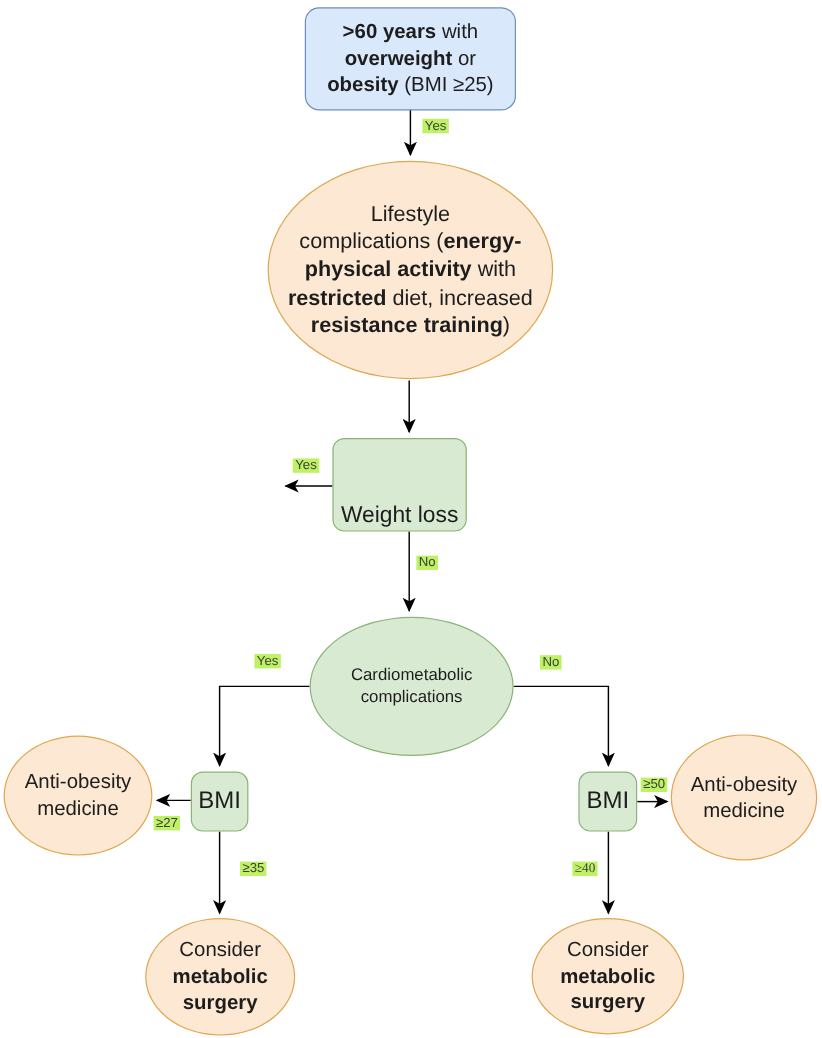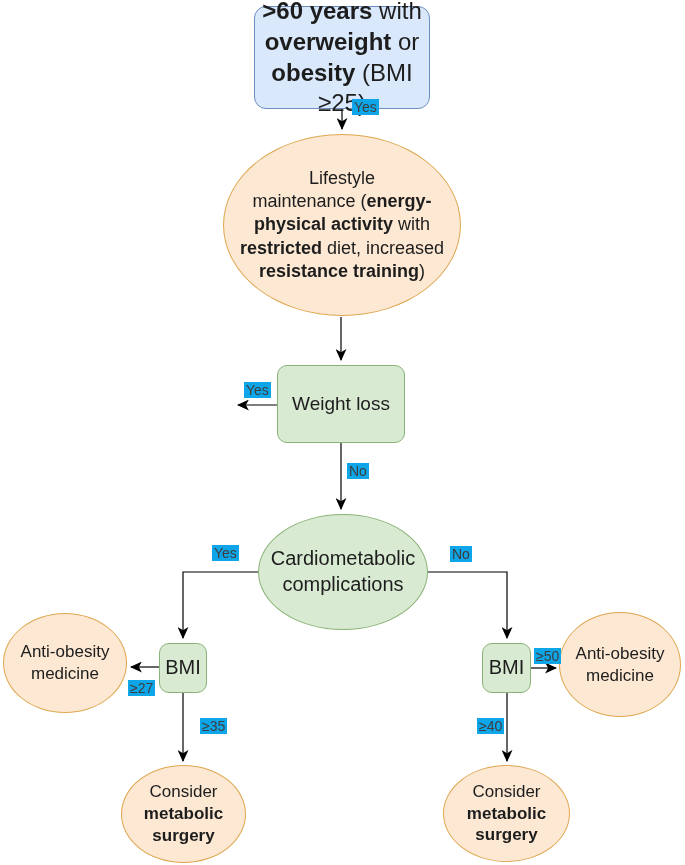--- a/index.html
+++ b/index.html
@@ -24,23 +24,23 @@
   }
   .node-text { width: 100%; }
   .rect { border: 1px solid; border-radius: 12px; }
   .ellipse { border: 1px solid; border-radius: 50%; }
   .blue   { background: var(--blue-fill);   border-color: var(--blue-border); }
   .orange { background: var(--orange-fill); border-color: var(--orange-border); justify-content: flex-end; }
   .green  { background: var(--green-fill);  border-color: var(--green-border); }
   .edge-label {
     position: absolute;
     z-index: 3;
-    font-size: 14px;
+    font-size: 11px;
     color: #3d3d3d;
-    background: #0ea5e9;
+    background: #bef264;
     padding: 0 2px;
     white-space: nowrap;
   }
   b { font-weight: 700; }
 </style>
 </head>
 <body>
 
 <div class="canvas">
 
@@ -57,46 +57,46 @@
       <path d="M341 443 L341 509" marker-end="url(#arrow)"></path>
       <path d="M258 572 L183 572 L183 638" marker-end="url(#arrow)"></path>
       <path d="M428 572 L507 572 L507 638" marker-end="url(#arrow)"></path>
       <path d="M159 667 L131 667" marker-end="url(#arrow)"></path>
       <path d="M183 693 L183 761" marker-end="url(#arrow)"></path>
       <path d="M531 668 L556 668" marker-end="url(#arrow)"></path>
       <path d="M507 693 L507 761" marker-end="url(#arrow)"></path>
     </g>
   </svg>
 
-  <div class="node rect blue" style="left:254px; top:6px; width:176px; height:103px; font-size:24px;">
+  <div class="node rect blue" style="left:254px; top:6px; width:176px; height:86px; font-size:17px;">
     <div class="node-text">
         <div><b>&gt;60 years</b><span> with</span></div>
         <div><b>overweight</b><span> or</span></div>
         <div><b>obesity</b><span> (BMI ≥25)</span></div>
       </div>
   </div>
 
   <div class="node ellipse orange" style="left:223px; top:134px; width:238px; height:182px; font-size:18px;">
     <div class="node-text">
         <div><span>Lifestyle</span></div>
-        <div><span>maintenance (</span><b>energy-</b></div>
+        <div><span>complications (</span><b>energy-</b></div>
         <div><b>physical activity</b><span> with</span></div>
         <div><b>restricted</b><span> diet, increased</span></div>
         <div><b>resistance training</b><span>)</span></div>
       </div>
   </div>
 
 
-  <div class="node rect green" style="left:277px; top:365px; width:128px; height:78px; font-size:19px; border-radius:10px;">
+  <div class="node rect green" style="left:277px; top:365px; width:112px; height:78px; font-size:19px; border-radius:10px;align-items:flex-end;">
     <div class="node-text">
         <div><span>Weight loss</span></div>
       </div>
   </div>
 
-  <div class="node ellipse green" style="left:258px; top:514px; width:170px; height:116px; font-size:20px;">
+  <div class="node ellipse green" style="left:258px; top:514px; width:170px; height:116px; font-size:14px;">
     <div class="node-text">
         <div><span>Cardiometabolic</span></div>
         <div><span>complications</span></div>
       </div>
   </div>
 
   <div class="node rect green" style="left:159px; top:643px; width:48px; height:50px; font-size:20px; border-radius:10px;">
     <div class="node-text">
         <div><span>BMI</span></div>
       </div>
@@ -139,15 +139,15 @@
   </div>
 
   <div class="edge-label" style="left:352px; top:99px;">Yes</div>
   <div class="edge-label" style="left:244px; top:382px;">Yes</div>
   <div class="edge-label" style="left:347px; top:463px;">No</div>
   <div class="edge-label" style="left:212px; top:545px;">Yes</div>
   <div class="edge-label" style="left:450px; top:546px;">No</div>
   <div class="edge-label" style="left:128px; top:648px;margin-top:32px;">≥27</div>
   <div class="edge-label" style="left:200px; top:718px;">≥35</div>
   <div class="edge-label" style="left:534px; top:648px;">≥50</div>
-  <div class="edge-label" style="left:477px; top:718px;">≥40</div>
+  <div class="edge-label" style="left:477px; top:718px;font-family:Liberation Serif, serif;">≥40</div>
 
 </div>
 
 </body></html>

